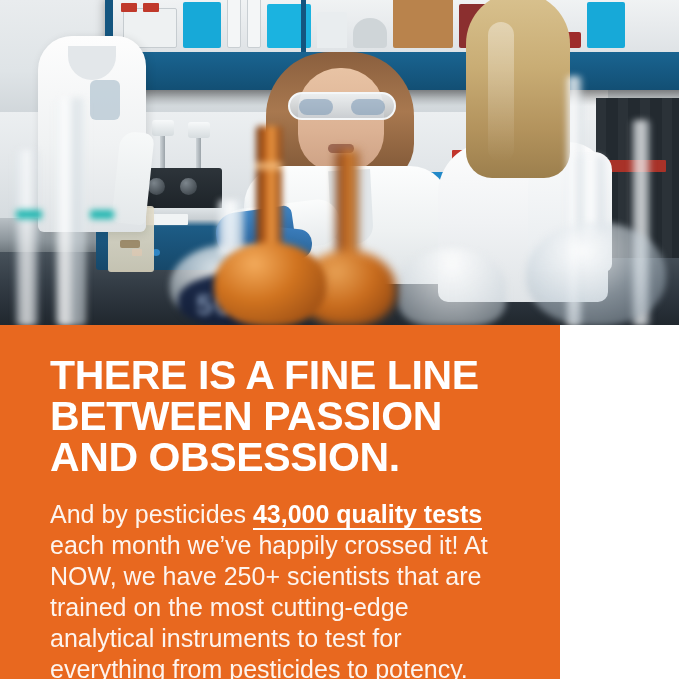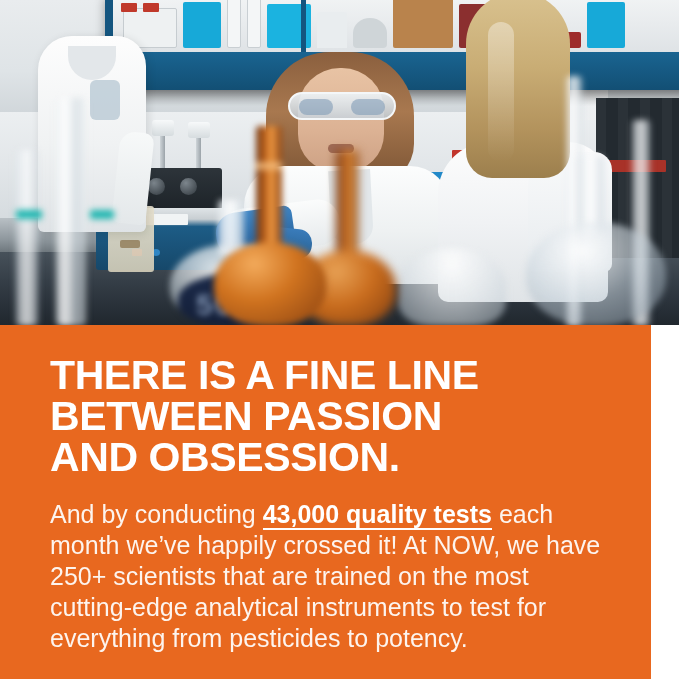--- a/index.html
+++ b/index.html
@@ -362,21 +362,21 @@
   }
   .funnel-mid {
     left:398px; top:248px; width:108px; height:78px;
     background:radial-gradient(ellipse at 50% 20%,rgba(255,255,255,.8),rgba(176,190,200,.45));
     border-radius:50% 50% 30% 30%;
   }
 
   
   .copy-panel {
     position:absolute; left:0; top:325px;
-    width:651px; height:354px;
+    width:560px; height:354px;
     background:#e8681f;
     padding:30px 50px 0 50px;
   }
   .headline {
     color:#ffffff;
     font-family:"Liberation Sans", sans-serif;
     font-weight:700;
     font-size:41px;
     line-height:41px;
     letter-spacing:-0.4px;
@@ -539,18 +539,18 @@
     </div>
   </div>
 
   <div class="copy-panel">
 
     <h1 class="headline">THERE IS A FINE LINE
 BETWEEN PASSION
 AND OBSESSION.</h1>
 
     <p class="body-copy">
-      <span>And by conducting </span><b>43,000 quality tests</b><span> each month we’ve happily crossed it! At NOW, we have 250+ scientists that are trained on the most cutting-edge analytical instruments to test for everything from pesticides to potency.</span>
+      <span>And by pesticides </span><b>43,000 quality tests</b><span> each month we’ve happily crossed it! At NOW, we have 250+ scientists that are trained on the most cutting-edge analytical instruments to test for everything from pesticides to potency.</span>
     </p>
 
   </div>
 
 </div>
 
 </body></html>

